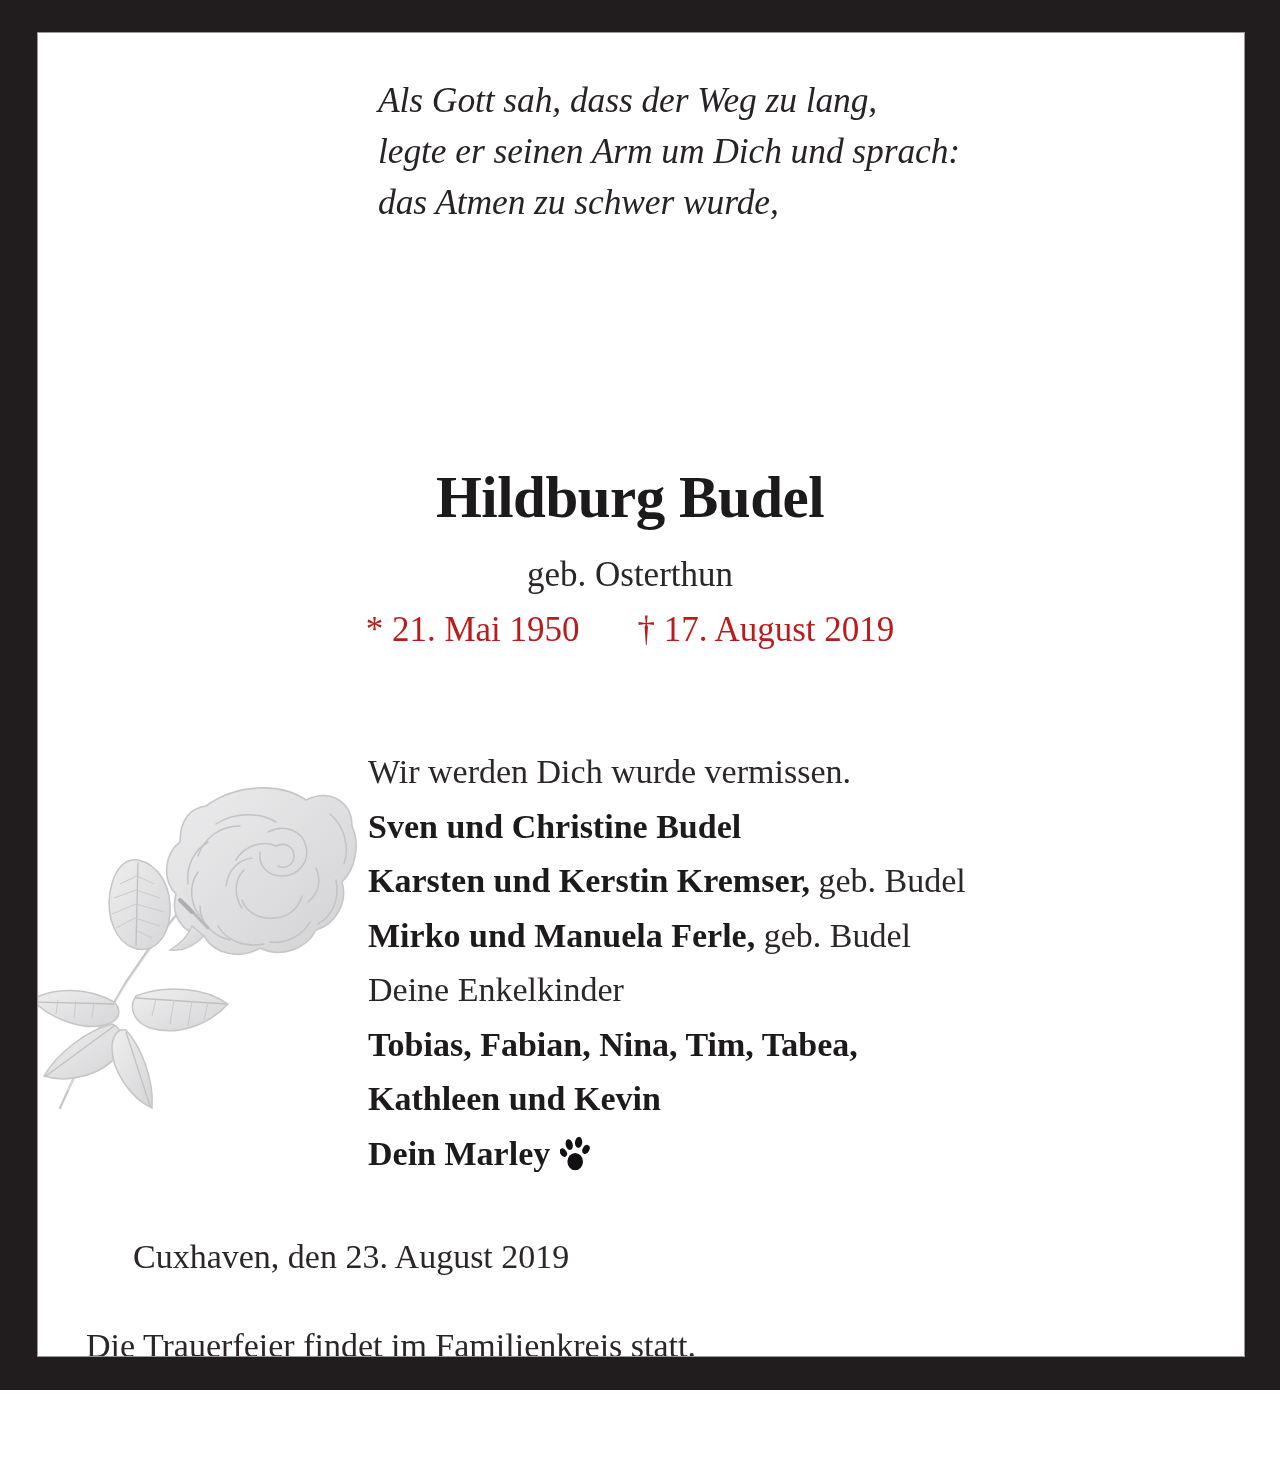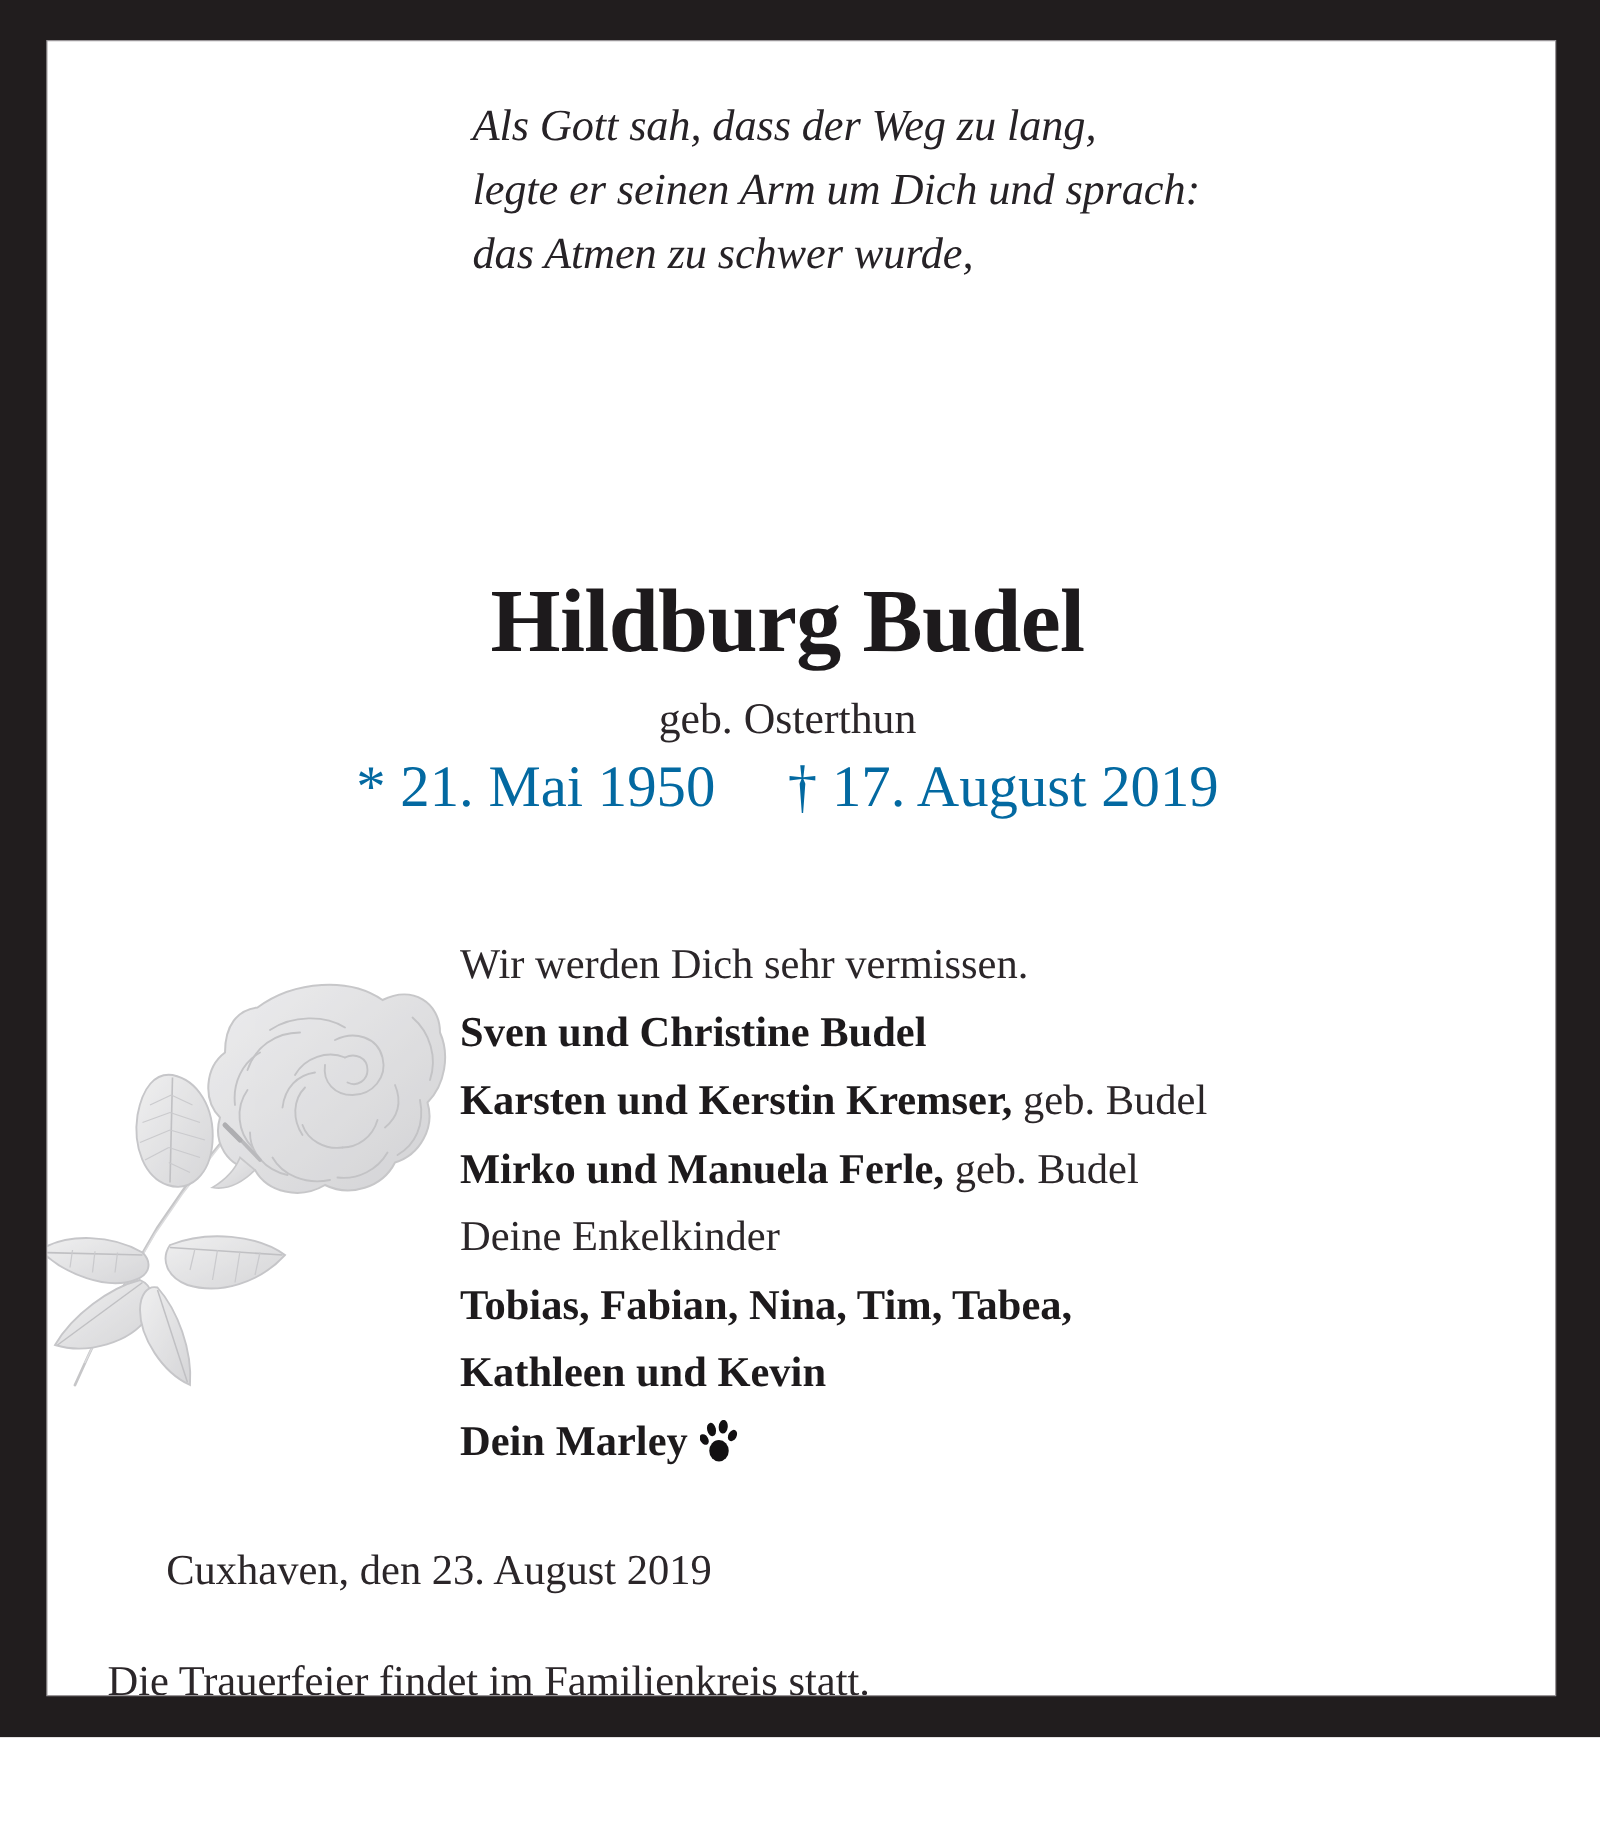--- a/index.html
+++ b/index.html
@@ -88,37 +88,37 @@
   
   .name-block {
     position: absolute;
     left: 0;
     right: 0;
     top: 412px;
     text-align: center;
     padding-right: 22px;
   }
   .deceased-name {
-    font-size: 72px;
+    font-size: 59px;
     font-weight: bold;
     line-height: 104px;
     color: #1d1a1c;
     letter-spacing: -0.5px;
   }
   .maiden-name {
     font-size: 35px;
     line-height: 48px;
     color: #2b2629;
     margin-top: 2px;
     font-family: Liberation Serif, serif;
   }
   .life-dates {
-    font-size: 47px;
+    font-size: 35px;
     line-height: 50px;
-    color: #0369a1;
+    color: #b91c1c;
     margin-top: 6px;
     white-space: pre;
   }
   .date-gap { display: inline-block; width: 58px; }
 
   
   .mourners {
     position: absolute;
     left: 330px;
     top: 712px;
@@ -272,21 +272,21 @@
     </div>
 
 
     <div class="name-block">
       <div class="deceased-name">Hildburg Budel</div>
       <div class="maiden-name">geb. Osterthun</div>
       <div class="life-dates"><span>*</span> <span>21. Mai 1950</span><span class="date-gap"></span><span>†</span> <span>17. August 2019</span></div>
     </div>
 
     <div class="mourners">
-      <div class="mourner-line">Wir werden Dich sehr vermissen.</div>
+      <div class="mourner-line">Wir werden Dich wurde vermissen.</div>
 
       <div class="mourner-line bold"><span>Sven und Christine Budel</span><span class="reg"></span></div>
 
       <div class="mourner-line bold"><span>Karsten und Kerstin Kremser,</span><span class="reg"> geb. Budel</span></div>
 
       <div class="mourner-line bold"><span>Mirko und Manuela Ferle,</span><span class="reg"> geb. Budel</span></div>
 
       <div class="mourner-line">Deine Enkelkinder</div>
 
       <div class="mourner-line bold">Tobias, Fabian, Nina, Tim, Tabea,</div>

